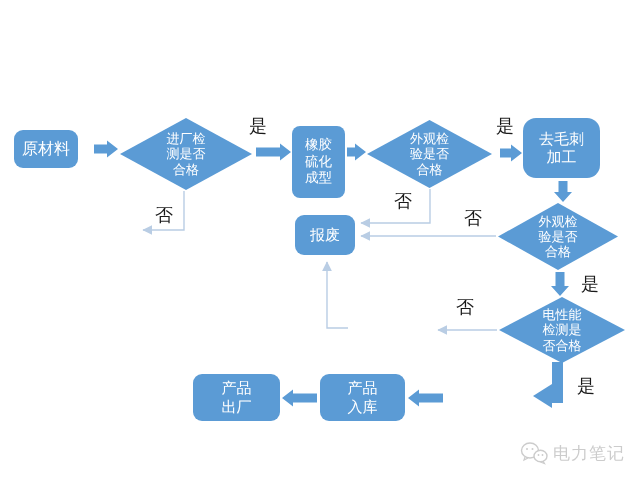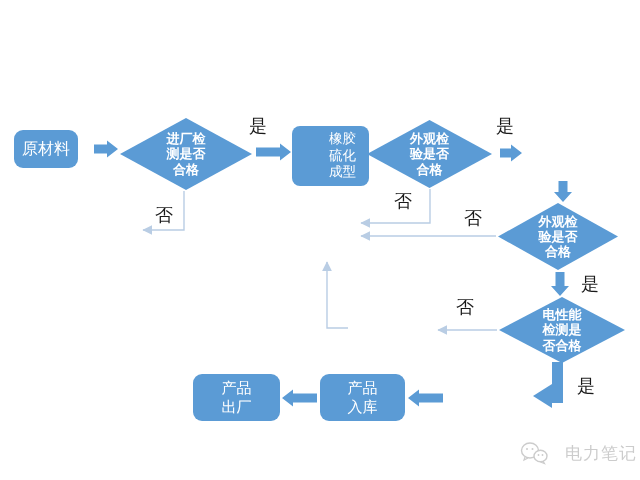--- a/index.html
+++ b/index.html
@@ -25,29 +25,28 @@
   .svg-layer{position:absolute;left:0;top:0;width:640px;height:480px;}
   .node{
     position:absolute;display:flex;align-items:center;justify-content:center;
     background:var(--accent);color:var(--shape-text);
     text-align:center;white-space:pre-line;line-height:1.22;
   }
   .rounded{border-radius:9px;}
   .diamond{
     clip-path:polygon(50% 0,100% 50%,50% 100%,0 50%);
     line-height:1.18;
-    font-weight:bold;
   }
   .edge-label{
     position:absolute;font-family:"Liberation Serif",serif;
     font-size:18px;color:var(--label);
   }
   .watermark{
     position:absolute;left:519px;top:440px;display:flex;align-items:center;
-    color:var(--wm);font-size:17px;letter-spacing:1px;gap:12px;
+    color:var(--wm);font-size:17px;letter-spacing:1px;
   }
   .watermark .wm-text{margin-left:4px;}
   .conn-line{stroke:var(--conn);stroke-width:1.4;fill:none;}
   .block-arrow{fill:var(--accent);}
 </style>
 </head>
 <body>
 
 <div class="slide">
 
@@ -80,30 +79,33 @@
       <path class="block-arrow" d="M317,393.5 L293,393.5 L293,389.5 L282,398 L293,406.5 L293,402.5 L317,402.5 Z"></path>
     </g>
   </svg>
 
   <div class="node rounded" style="left:14px;top:130px;width:64px;height:38px;font-size:16px;">原材料</div>
 
   <div class="node diamond" style="left:120px;top:118px;width:132px;height:72px;font-size:13px;">进厂检
 测是否
 合格</div>
 
-  <div class="node rounded" style="left:292px;top:126px;width:53px;height:60px;font-size:13.5px;border-radius:8px;padding-left:24px;">橡胶
+  <div class="node rounded" style="left:292px;top:126px;width:53px;height:72px;font-size:13.5px;border-radius:8px;">橡胶
 硫化
 成型</div>
 
   <div class="node diamond" style="left:367px;top:120px;width:125px;height:68px;font-size:13px;">外观检
 验是否
 合格</div>
 
+  <div class="node rounded" style="left:523px;top:118px;width:77px;height:60px;font-size:15px;border-radius:13px;">去毛刺
+加工</div>
 
 
+  <div class="node rounded" style="left:295px;top:215px;width:60px;height:40px;font-size:15px;">报废</div>
 
   <div class="node diamond" style="left:498px;top:203px;width:120px;height:67px;font-size:13px;">外观检
 验是否
 合格</div>
 
   <div class="node diamond" style="left:499px;top:297px;width:126px;height:66px;font-size:13px;">电性能
 检测是
 否合格</div>
 
 

